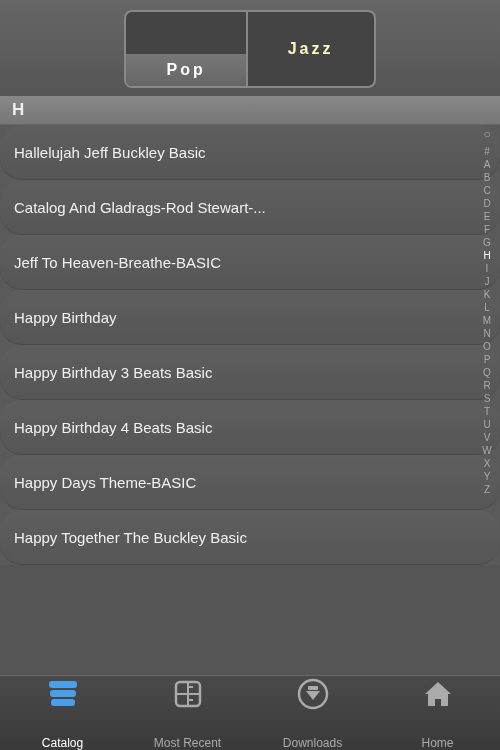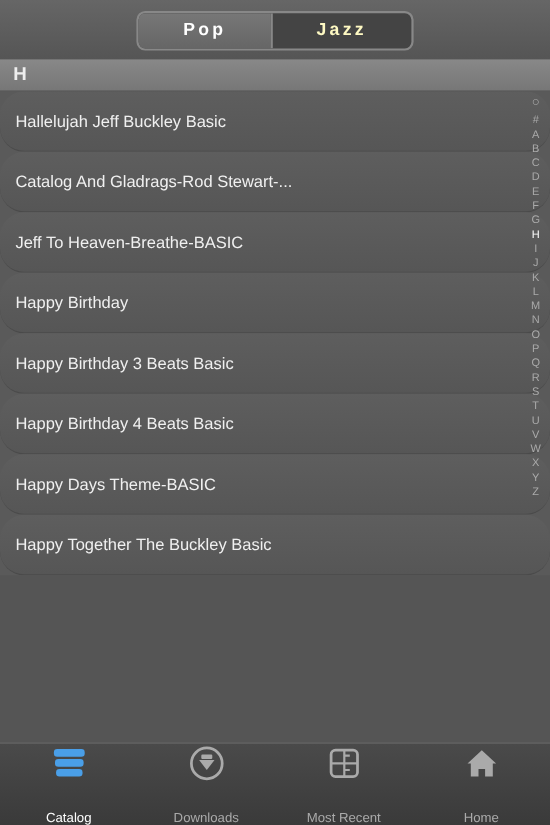--- a/index.html
+++ b/index.html
@@ -38,20 +38,21 @@
       color: #fef9c3;
       cursor: pointer;
       background: transparent;
       border: none;
       outline: none;
     }
 
     .segment-btn.active {
       background: linear-gradient(to bottom, #777, #666);
       color: #fff;
+      margin-top: 42px;
     }
 
     .segment-divider {
       width: 2px;
       background: #888;
     }
 
     
     .section-header {
       background: linear-gradient(to bottom, #888, #777);
@@ -256,44 +257,44 @@
         <div class="catalog-disc"></div>
         <div class="catalog-disc"></div>
         <div class="catalog-disc"></div>
       </div>
     </div>
     <span class="tab-label">Catalog</span>
   </div>
 
   <div class="tab-item">
     <div class="tab-icon">
-      <svg width="32" height="32" viewBox="0 0 32 32">
-        <circle cx="16" cy="16" r="14" fill="none" stroke="#aaa" stroke-width="2.5"></circle>
-        <polygon points="16,22 9,13 23,13" fill="#aaa"></polygon>
-        <rect x="11" y="8" width="10" height="4" rx="1" fill="#aaa"></rect>
-      </svg>
-    </div>
-    <span class="tab-label">Downloads</span>
-  </div>
-
-  <div class="tab-item">
-    <div class="tab-icon">
       <svg width="30" height="30" viewBox="0 0 30 30">
         <rect x="3" y="3" width="24" height="24" rx="4" fill="none" stroke="#aaa" stroke-width="2.5"></rect>
         <line x1="15" y1="3" x2="15" y2="27" stroke="#aaa" stroke-width="2"></line>
         <line x1="3" y1="15" x2="27" y2="15" stroke="#aaa" stroke-width="2"></line>
         <line x1="15" y1="8" x2="20" y2="8" stroke="#aaa" stroke-width="2"></line>
         <line x1="15" y1="21" x2="20" y2="21" stroke="#aaa" stroke-width="2"></line>
       </svg>
     </div>
     <span class="tab-label">Most Recent</span>
   </div>
 
   <div class="tab-item">
     <div class="tab-icon">
+      <svg width="32" height="32" viewBox="0 0 32 32">
+        <circle cx="16" cy="16" r="14" fill="none" stroke="#aaa" stroke-width="2.5"></circle>
+        <polygon points="16,22 9,13 23,13" fill="#aaa"></polygon>
+        <rect x="11" y="8" width="10" height="4" rx="1" fill="#aaa"></rect>
+      </svg>
+    </div>
+    <span class="tab-label">Downloads</span>
+  </div>
+
+  <div class="tab-item">
+    <div class="tab-icon">
       <svg width="30" height="30" viewBox="0 0 30 30">
         <polygon points="15,3 28,15 25,15 25,27 18,27 18,20 12,20 12,27 5,27 5,15 2,15" fill="#aaa"></polygon>
       </svg>
     </div>
     <span class="tab-label">Home</span>
   </div>
 
 </div>
 
 </body></html>

